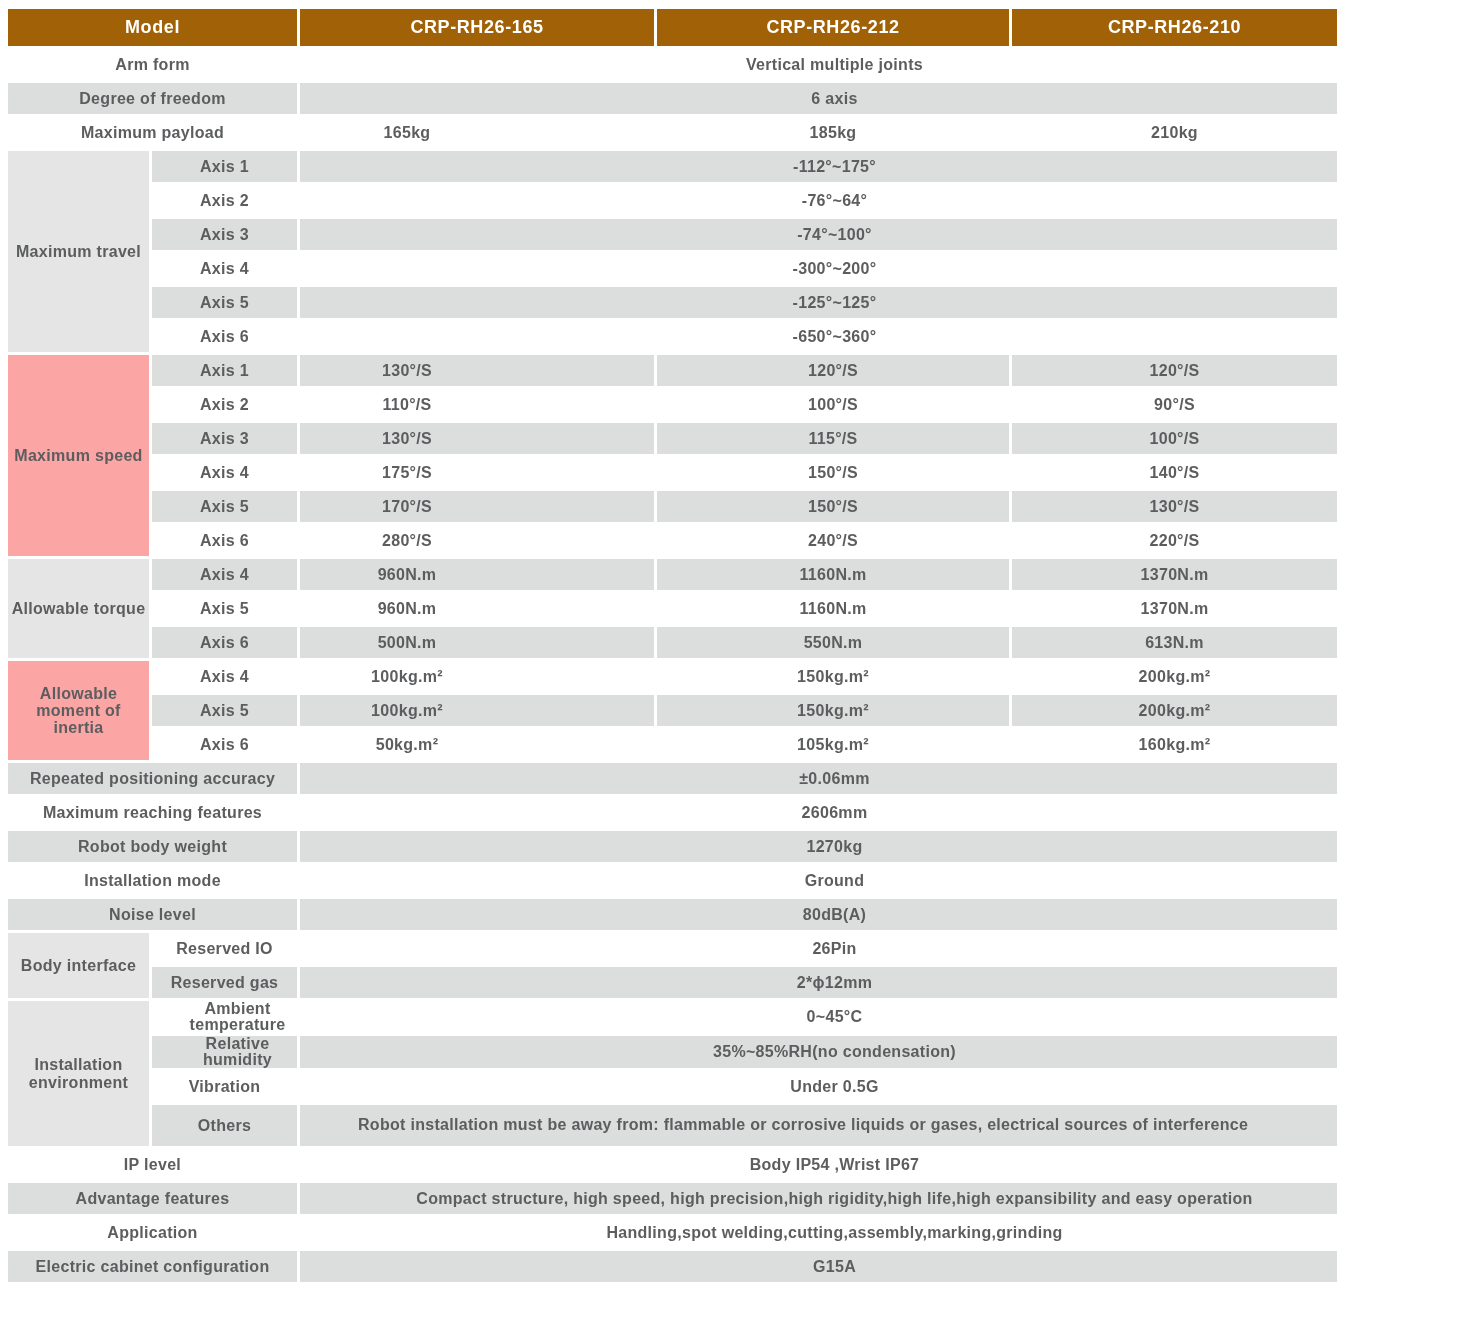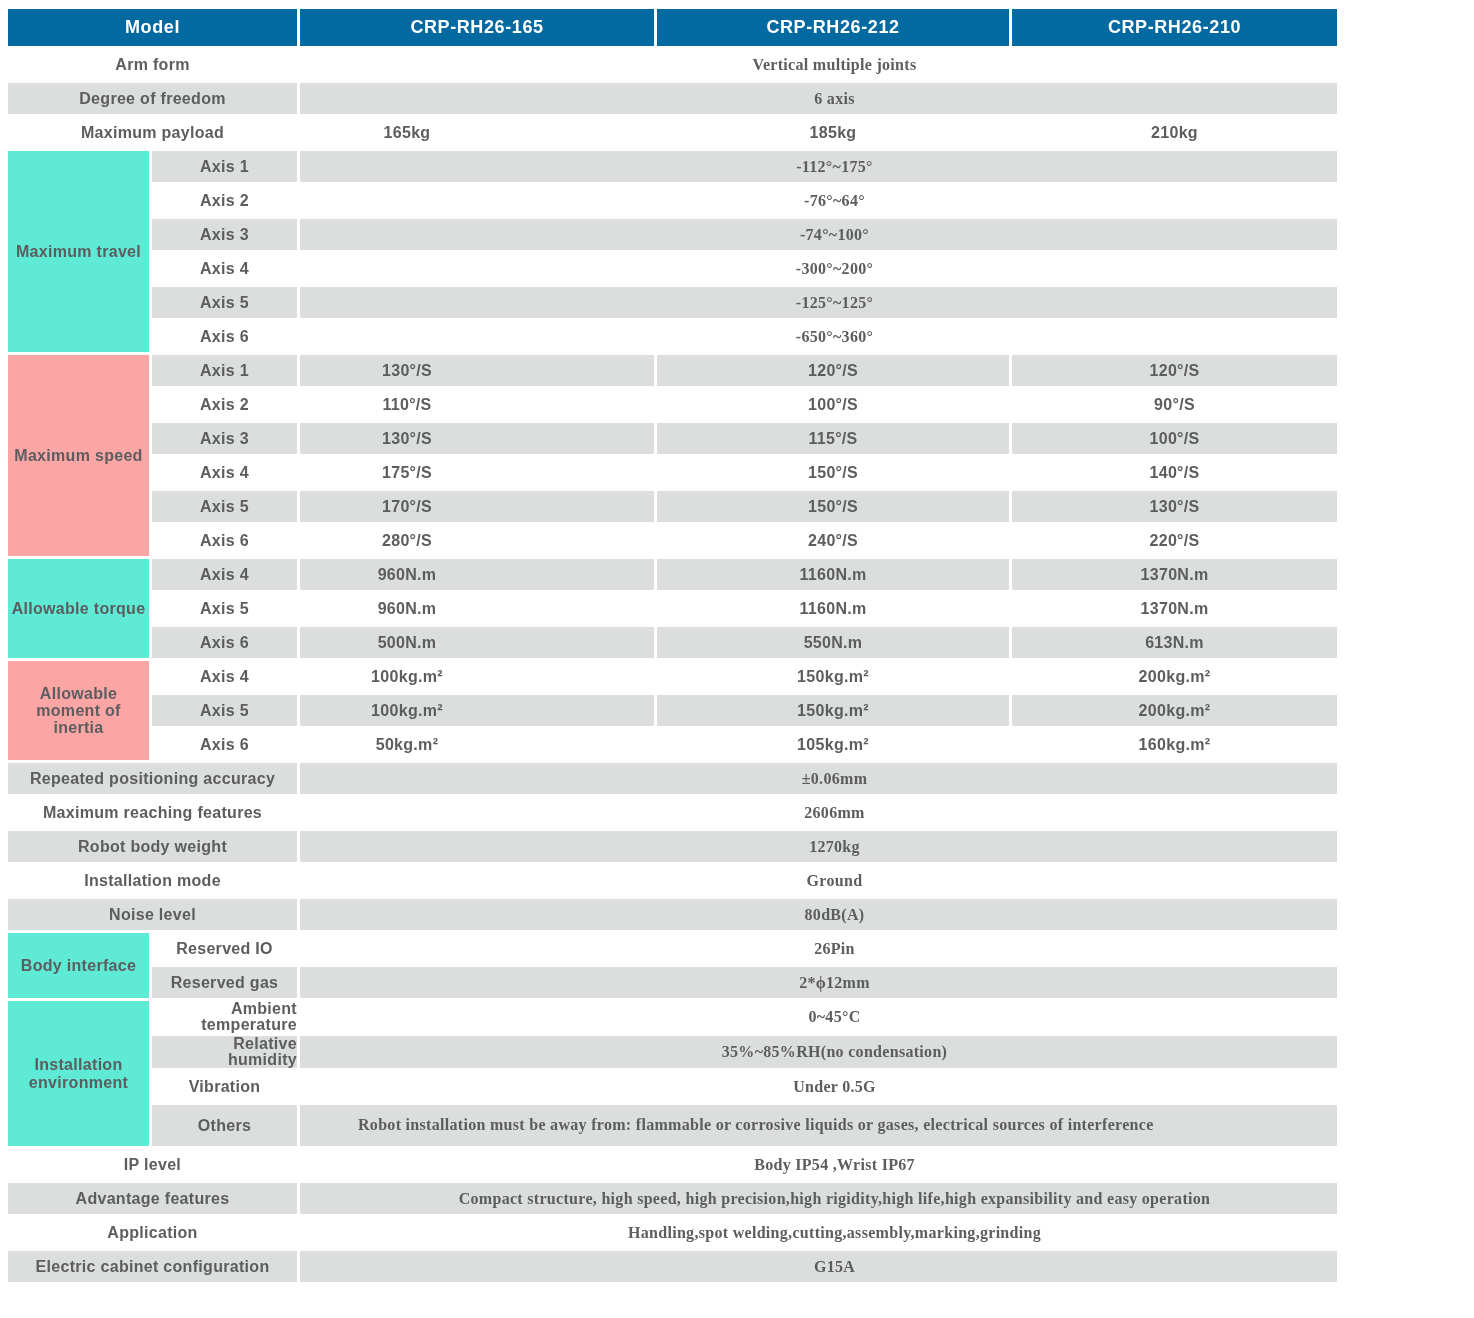--- a/index.html
+++ b/index.html
@@ -23,35 +23,35 @@
     padding: 0;
     border-right: 3px solid #ffffff;
     border-bottom: 3px solid #ffffff;
     text-align: center;
     vertical-align: middle;
     font-size: 16px;
     letter-spacing: 0.3px;
     overflow: hidden;
   }
   th.hdr {
-    background: #0369a1;
+    background: #a16207;
     color: #ffffff;
     height: 40px;
     font-size: 18px;
     letter-spacing: 0.6px;
   }
   td { height: 34px; background: #ffffff; }
   tr.shade td.bg { background: #dcdddd; }
   td.group { line-height: 1.08; padding: 0 2px; }
-  td.group.dark  { background: #5eead4; }
+  td.group.dark  { background: #e5e5e5; }
   td.group.light { background: #fca5a5; }
   td.sub { line-height: 1.0; }
-  td.sub.wrap { text-align: right; padding-left: 26px; }
+  td.sub.wrap { text-align: center; padding-left: 26px; }
   td.val.col0 { padding-right: 140px; }
-  td.val.merged { padding-left: 32px; font-family: Liberation Serif, serif; }
+  td.val.merged { padding-left: 32px; }
   td.val.leftal {
     text-align: left;
     padding-left: 58px;
     padding-right: 16px;
     line-height: 1.15;
     margin-top: 28px;
   }
   tr.tall td { height: 44px; }
 </style>
 </head>

